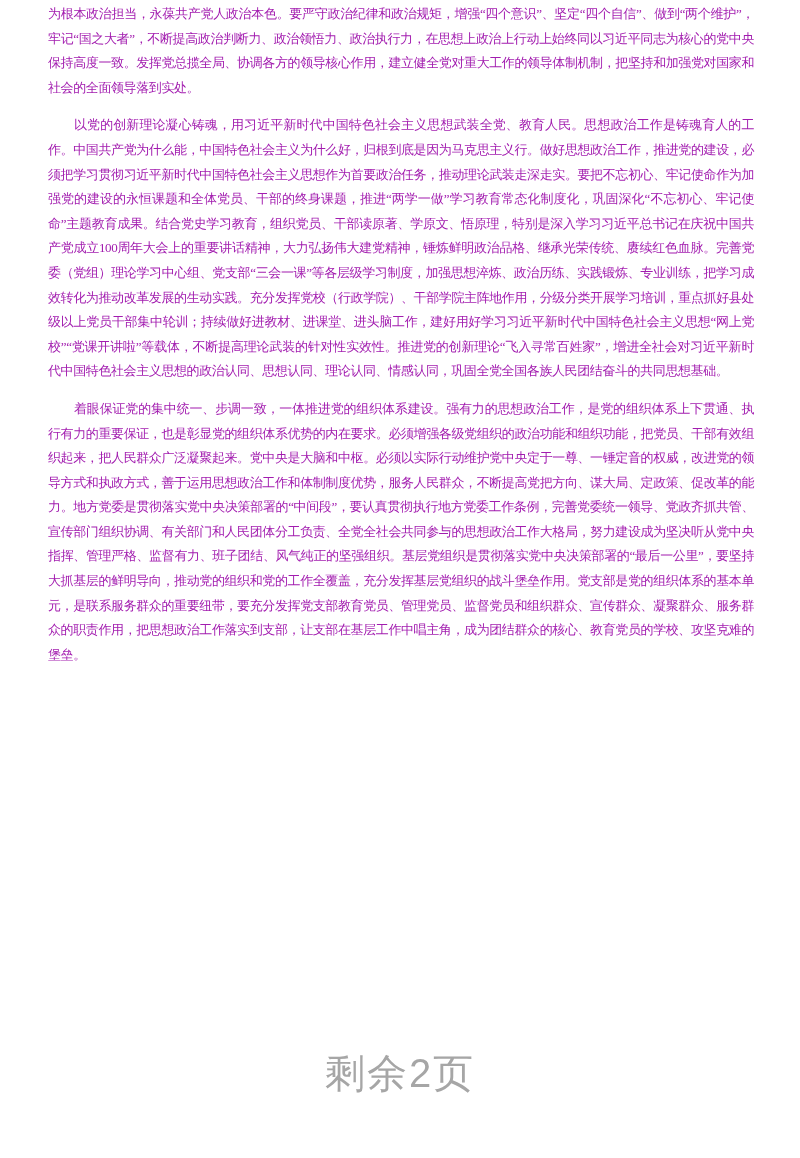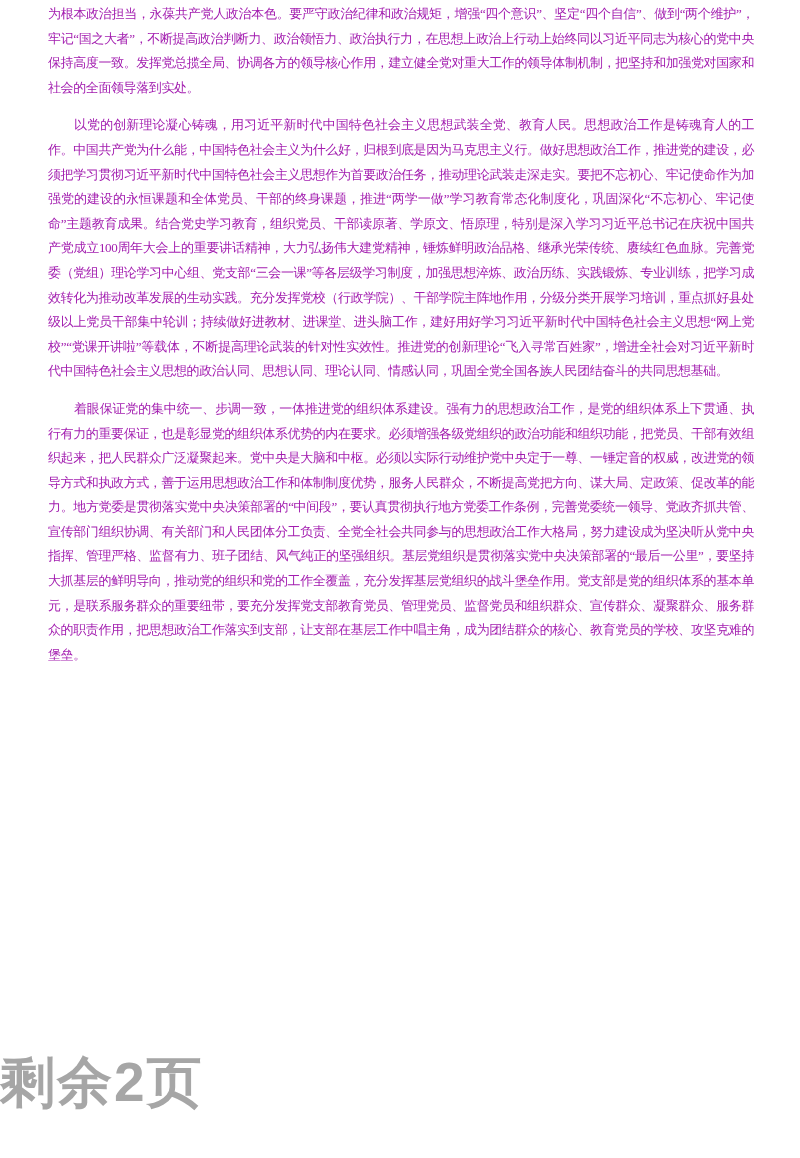--- a/index.html
+++ b/index.html
@@ -30,26 +30,26 @@
   }
   .para.no-indent {
     text-indent: 0;
   }
   .footer-notice {
     position: absolute;
     left: 0;
     right: 0;
     top: 1046px;
     display: flex;
-    justify-content: flex-start;
+    justify-content: center;
     align-items: baseline;
     gap: 46px;
     color: #a6a6a6;
-    font-size: 55px;
-    font-weight: bold;
+    font-size: 40px;
+    font-weight: normal;
     font-family: "Liberation Sans", "DejaVu Sans", sans-serif;
     letter-spacing: 2px;
   }
 </style>
 </head>
 <body>
 
 <div class="page">
   <div class="doc-text">
     <p class="para no-indent">为根本政治担当，永葆共产党人政治本色。要严守政治纪律和政治规矩，增强“四个意识”、坚定“四个自信”、做到“两个维护”，牢记“国之大者”，不断提高政治判断力、政治领悟力、政治执行力，在思想上政治上行动上始终同以习近平同志为核心的党中央保持高度一致。发挥党总揽全局、协调各方的领导核心作用，建立健全党对重大工作的领导体制机制，把坚持和加强党对国家和社会的全面领导落到实处。</p>

